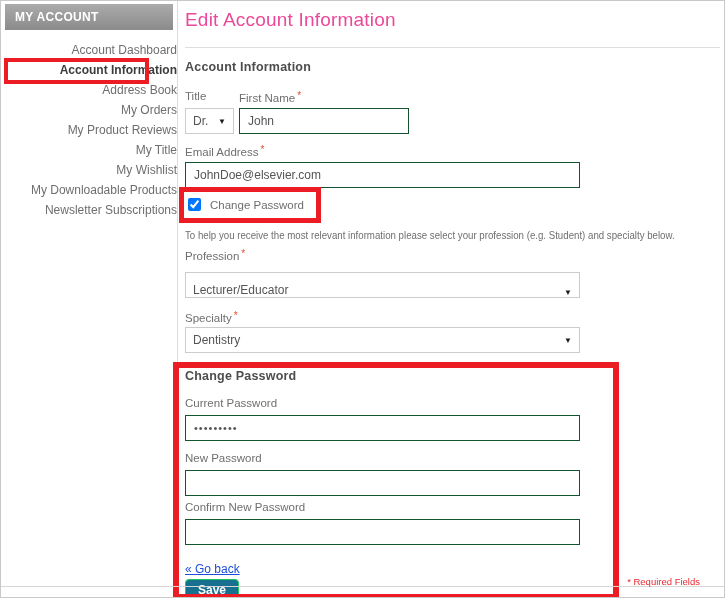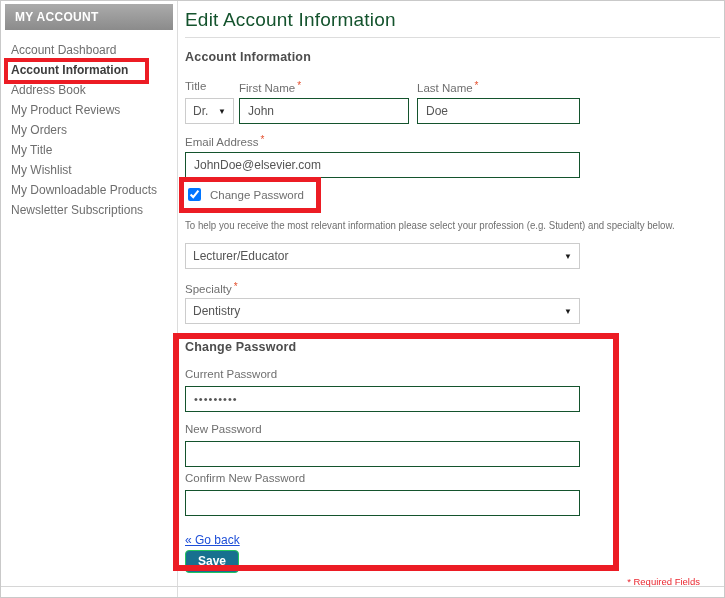--- a/index.html
+++ b/index.html
@@ -22,44 +22,44 @@
     background: #fff;
   }
   .sidebar-header {
     margin: 3px 4px 0 4px;
     height: 26px; line-height: 26px;
     padding-left: 10px;
     background: linear-gradient(#ababab, #8b8b8b);
     color: #fff; font-weight: bold; font-size: 12px;
     letter-spacing: 0.3px;
   }
-  .sidebar-list { list-style: none; margin-top: 10px; padding-left: 10px; }
+  .sidebar-list { list-style: none; margin-top: 10px; padding-left: 10px; text-align: right; }
   .sidebar-item {
     height: 20px; line-height: 20px;
     font-size: 12px; color: #6e6e6e;
     cursor: pointer; white-space: nowrap;
   }
   .sidebar-item.active { font-weight: bold; color: #3c3c3c; position: relative; }
   .red-frame-sidebar {
     position: absolute; left: -7px; top: -2px;
     width: 145px; height: 26px;
     border: 4px solid #ec1c24;
     pointer-events: none;
   }
 
   
   .main {
     position: absolute; left: 178px; top: 0;
     width: 545px; height: 585px;
     padding-left: 6px;
   }
   .page-title {
-    margin: 8px 0 6px;
+    margin: 8px 0 16px;
     font-size: 19px; font-weight: normal;
-    color: #14532d; letter-spacing: 0.2px;
+    color: #ec4899; letter-spacing: 0.2px;
   }
   .title-rule { border: 0; border-top: 1px solid #ddd; margin-right: 4px; }
 
   .section-heading {
     font-size: 12.5px; font-weight: bold; color: #4d4d4d;
     letter-spacing: 0.2px;
   }
   .acct-heading { margin: 12px 0 15px; }
 
   .field-label {
@@ -109,21 +109,21 @@
   }
 
   .note {
     margin-top: 16px;
     font-size: 11px; color: #6f6f6f;
     white-space: nowrap;
     transform: scaleX(0.88); transform-origin: 0 50%;
     height: 13px; line-height: 13px;
   }
   .profession-label { margin-top: 5px; }
-  .profession-select { margin-top: 11px; }
+  .profession-select { margin-top: 11px; align-items: flex-end; }
   .specialty-label { margin-top: 11px; }
   .specialty-select { margin-top: 4px; }
 
   .password-section { margin-top: 9px; position: relative; padding-top: 7px; }
   .red-frame-password {
     position: absolute; left: -12px; top: 0;
     width: 446px; height: 238px;
     border: 6px solid #ec1c24; pointer-events: none;
   }
   .pw-heading { margin: 0; }
@@ -163,22 +163,22 @@
 
   <div class="sidebar">
     <div class="sidebar-header">MY ACCOUNT</div>
     <ul class="sidebar-list">
       <li class="sidebar-item">Account Dashboard</li>
       <li class="sidebar-item active">
         <span>Account Information</span>
         <span class="red-frame-sidebar"></span>
       </li>
       <li class="sidebar-item">Address Book</li>
+      <li class="sidebar-item">My Orders</li>
       <li class="sidebar-item">My Product Reviews</li>
-      <li class="sidebar-item">My Orders</li>
       <li class="sidebar-item">My Title</li>
       <li class="sidebar-item">My Wishlist</li>
       <li class="sidebar-item">My Downloadable Products</li>
       <li class="sidebar-item">Newsletter Subscriptions</li>
     </ul>
   </div>
 
   <div class="main">
     <h1 class="page-title">Edit Account Information</h1>
     <hr class="title-rule">
@@ -190,39 +190,36 @@
         <span class="field-label">Title</span>
         <div class="selectbox">
           <span>Dr.</span>
           <span class="arrow">▼</span>
         </div>
       </div>
       <div class="col-first">
         <span class="field-label"><span>First Name</span><span class="req">*</span></span>
         <input class="text-input" type="text" value="John" style="">
       </div>
-      <div class="col-last">
-        <span class="field-label"><span>Last Name</span><span class="req">*</span></span>
-        <input class="text-input" type="text" value="Doe" style="">
-      </div>
     </div>
 
     <span class="field-label email-label"><span>Email Address</span><span class="req">*</span></span>
     <input class="text-input wide" type="text" value="JohnDoe@elsevier.com" style="">
 
     <div class="checkbox-section">
       <label class="checkbox-row">
         <input type="checkbox" checked="checked" style="">
         <span class="cb-label">Change Password</span>
       </label>
       <span class="red-frame-checkbox"></span>
     </div>
 
     <div class="note">To help you receive the most relevant information please select your profession (e.g. Student) and specialty below.</div>
 
+    <span class="field-label profession-label"><span>Profession</span><span class="req">*</span></span>
     <div class="selectbox wide profession-select">
       <span>Lecturer/Educator</span>
       <span class="arrow">▼</span>
     </div>
 
     <span class="field-label specialty-label"><span>Specialty</span><span class="req">*</span></span>
     <div class="selectbox wide specialty-select">
       <span>Dentistry</span>
       <span class="arrow">▼</span>
     </div>

